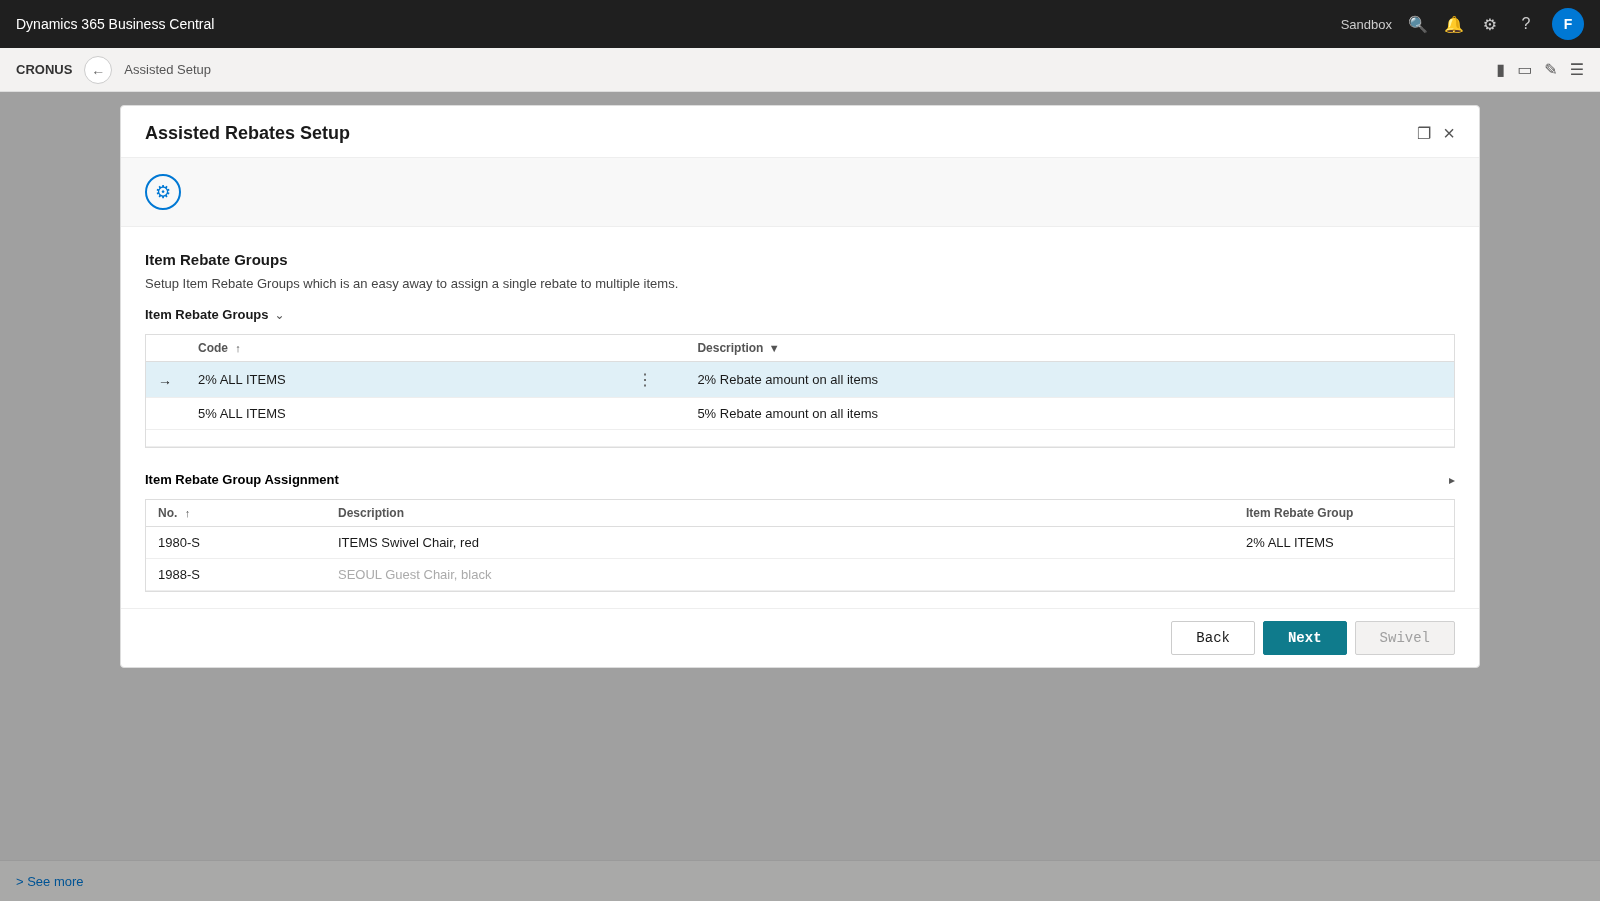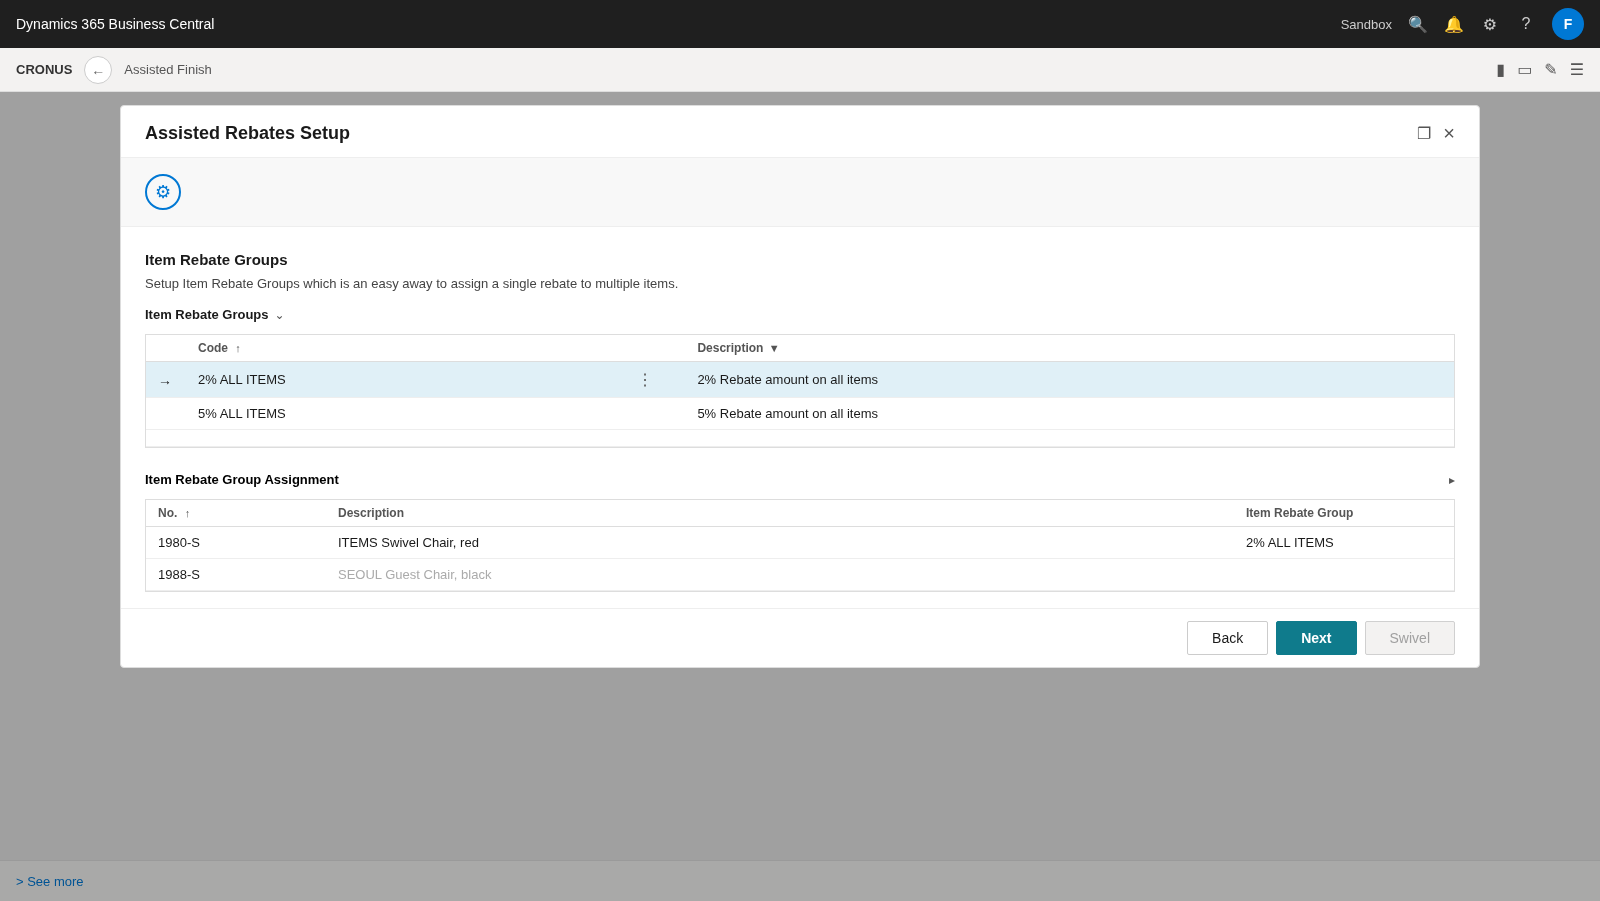--- a/index.html
+++ b/index.html
@@ -265,21 +265,21 @@
       display: flex;
       justify-content: flex-end;
       gap: 8px;
       border-top: 1px solid #eee;
     }
     .btn {
       padding: 8px 24px;
       font-size: 14px;
       border-radius: 2px;
       cursor: pointer;
-      font-family: Liberation Sans, sans-serif;
+      font-family: Liberation Mono, monospace;
     }
     .btn-secondary {
       background: white;
       border: 1px solid #ccc;
       color: #1a1a1a;
     }
     .btn-primary {
       background: #0f7b8c;
       border: 1px solid #0f7b8c;
       color: white;
@@ -318,21 +318,21 @@
     <span class="topbar-icon">🔔</span>
     <span class="topbar-icon">⚙</span>
     <span class="topbar-icon">?</span>
     <div class="topbar-avatar">F</div>
   </div>
 </div>
 
 <div class="subnav">
   <span class="subnav-crumb">CRONUS</span>
   <div class="subnav-back">←</div>
-  <span class="subnav-page">Assisted Finish</span>
+  <span class="subnav-page">Assisted Setup</span>
   <div class="subnav-icons">
     <span class="subnav-icon">▮</span>
     <span class="subnav-icon">▭</span>
     <span class="subnav-icon">✎</span>
     <span class="subnav-icon">☰</span>
   </div>
 </div>
 
 <div class="overlay-bg"></div>
 

